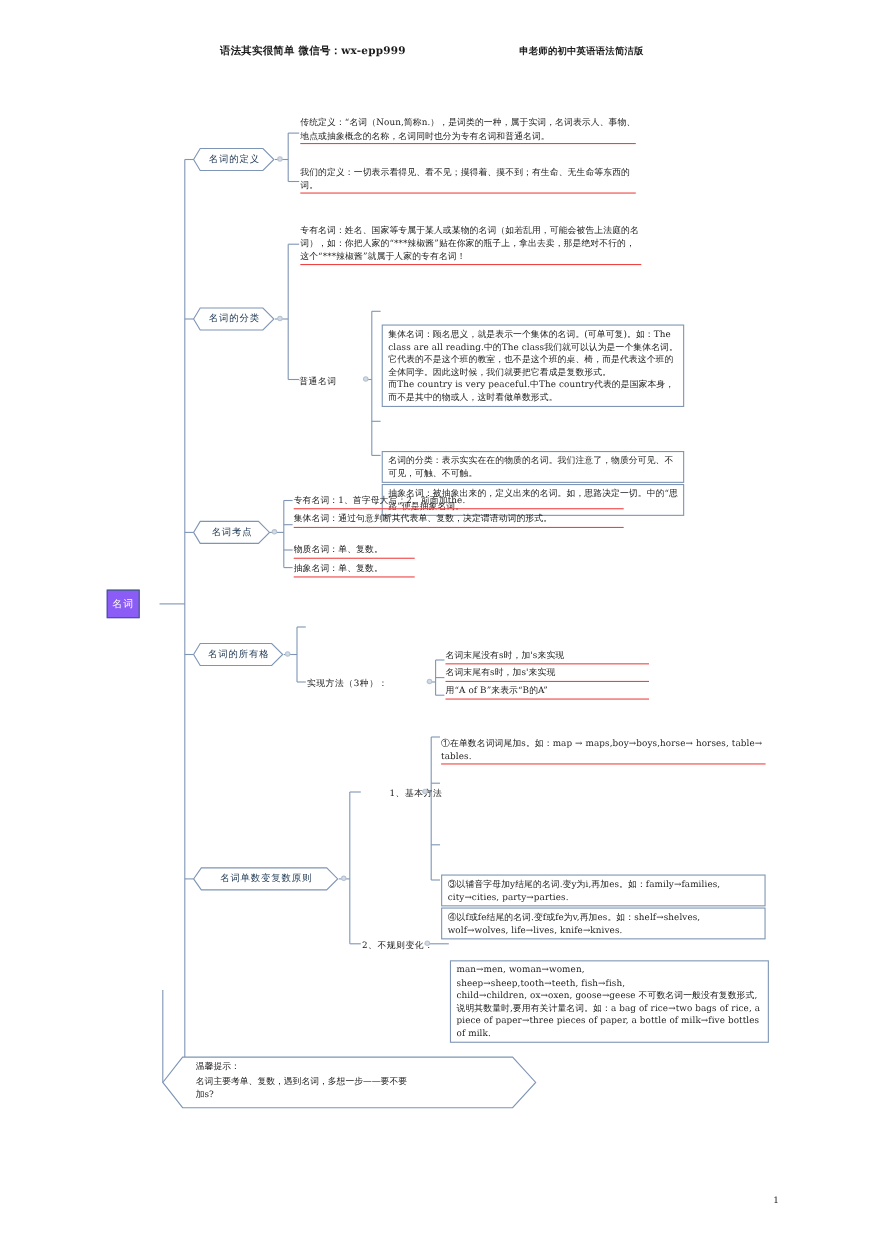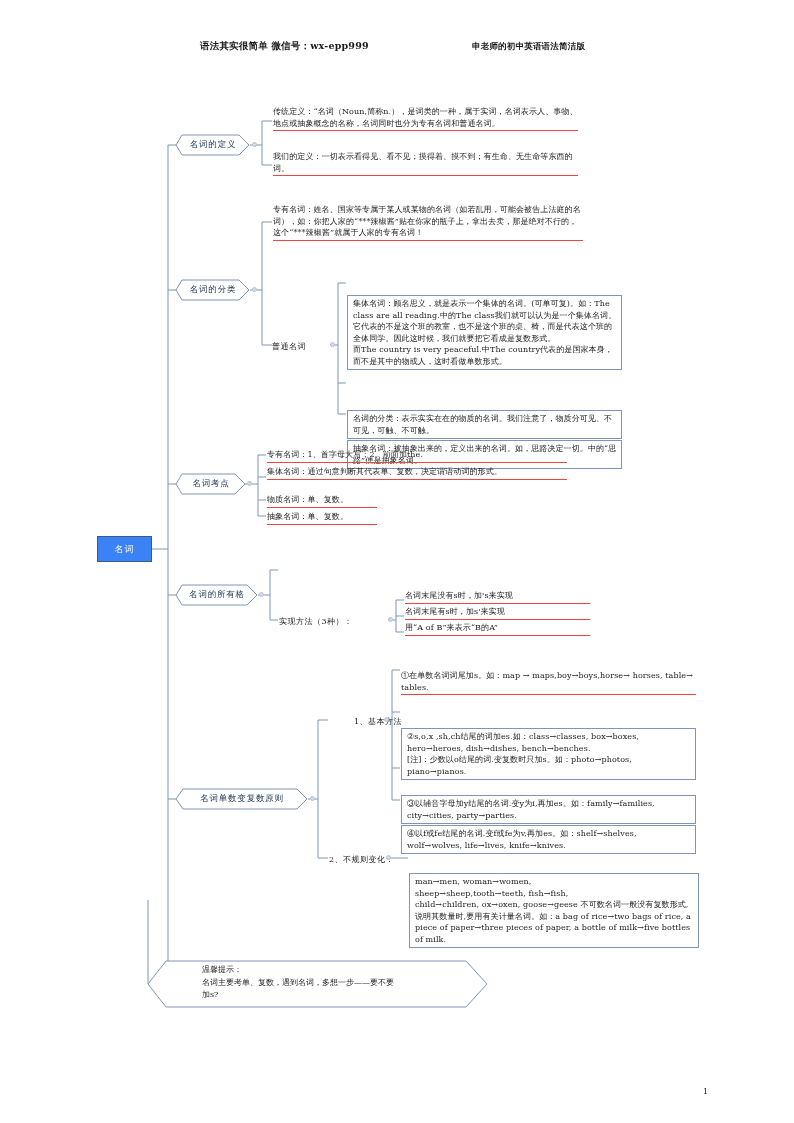--- a/index.html
+++ b/index.html
@@ -30,22 +30,22 @@
   .page-num {
     position: absolute; right: 86px; bottom: 27px;
     font-size: 8px; color: #222;
   }
   
   .wires { position: absolute; left: 0; top: 0; width: 794px; height: 1123px; }
   
   .root {
     position: absolute;
     left: 97px; top: 536px;
-    width: 55px; height: 26px;
-    background: #3b82f6;
+    width: 30px; height: 26px;
+    background: #8b5cf6;
     border: 1px solid #3c5a80;
     display: flex; align-items: center; justify-content: center;
     font-size: 9px; color: #ffffff; letter-spacing: 1px;
   }
   .hex-wrap { position: absolute; }
   .hex-wrap svg { display: block; overflow: visible; }
   .hex-label {
     position: absolute; left: 0; top: 0; width: 100%; height: 100%;
     display: flex; align-items: center; justify-content: center;
     font-size: 8.5px; color: #16314f; letter-spacing: 0.8px;
@@ -224,37 +224,35 @@
         <polygon points="7,1 121,1 131,11 121,21 7,21 0,11" fill="#fff" stroke="#7e95b5" stroke-width="1"></polygon>
       </svg>
     <div class="hex-label">名词单数变复数原则</div>
   </div>
   <div class="bullet" style="left:310px; top:796px;"></div>
 
   <div class="sublabel" style="left:313px; top:716px;margin-left:41px;">1、基本方法</div>
   <div class="bullet" style="left:384px; top:717px;"></div>
 
   <div class="leaf ul" style="left:401px; top:658px; width:295px;margin-top:12px;">①在单数名词词尾加s。如：map → maps,boy→boys,horse→ horses, table→ tables.</div>
-  <div class="leaf boxed" style="left:401px; top:688px; width:295px; white-space:pre-line;">②s,o,x ,sh,ch结尾的词加es.如：class→classes, box→boxes, hero→heroes, dish→dishes, bench→benches.
-[注]：少数以o结尾的词.变复数时只加s。如：photo→photos, piano→pianos.</div>
   <div class="leaf boxed" style="left:401px; top:755px; width:295px;">③以辅音字母加y结尾的名词.变y为i,再加es。如：family→families, city→cities, party→parties.</div>
   <div class="leaf boxed" style="left:401px; top:785px; width:295px;">④以f或fe结尾的名词.变f或fe为v,再加es。如：shelf→shelves, wolf→wolves, life→lives, knife→knives.</div>
 
   <div class="sublabel" style="left:329px; top:854px;">2、不规则变化：</div>
   <div class="bullet" style="left:386px; top:855px;"></div>
 
   <div class="leaf boxed" style="left:409px; top:833px; width:290px; white-space:pre-line;">man→men, woman→women,
 sheep→sheep,tooth→teeth, fish→fish,
 child→children, ox→oxen, goose→geese 不可数名词一般没有复数形式,说明其数量时,要用有关计量名词。如：a bag of rice→two bags of rice, a piece of paper→three pieces of paper, a bottle of milk→five bottles of milk.</div>
 
   <div class="hex-wrap" style="left:148px; top:960px;">
     <svg width="340" height="48">
         <polygon points="18,1 318,1 339,24 318,47 18,47 0,24" fill="#fff" stroke="#7e95b5" stroke-width="1"></polygon>
       </svg>
-    <div style="position:absolute; left:30px; top:4px; font-size:8px; line-height:12.5px; color:#1b1b1b;margin-left:24px;">
+    <div style="position:absolute; left:30px; top:4px; font-size:8px; line-height:12.5px; color:#1b1b1b;">
       <div>温馨提示：</div>
       <div>名词主要考单、复数，遇到名词，多想一步——要不要</div>
       <div>加s?</div>
     </div>
   </div>
 
   <div class="page-num">1</div>
 
 </div>
 

